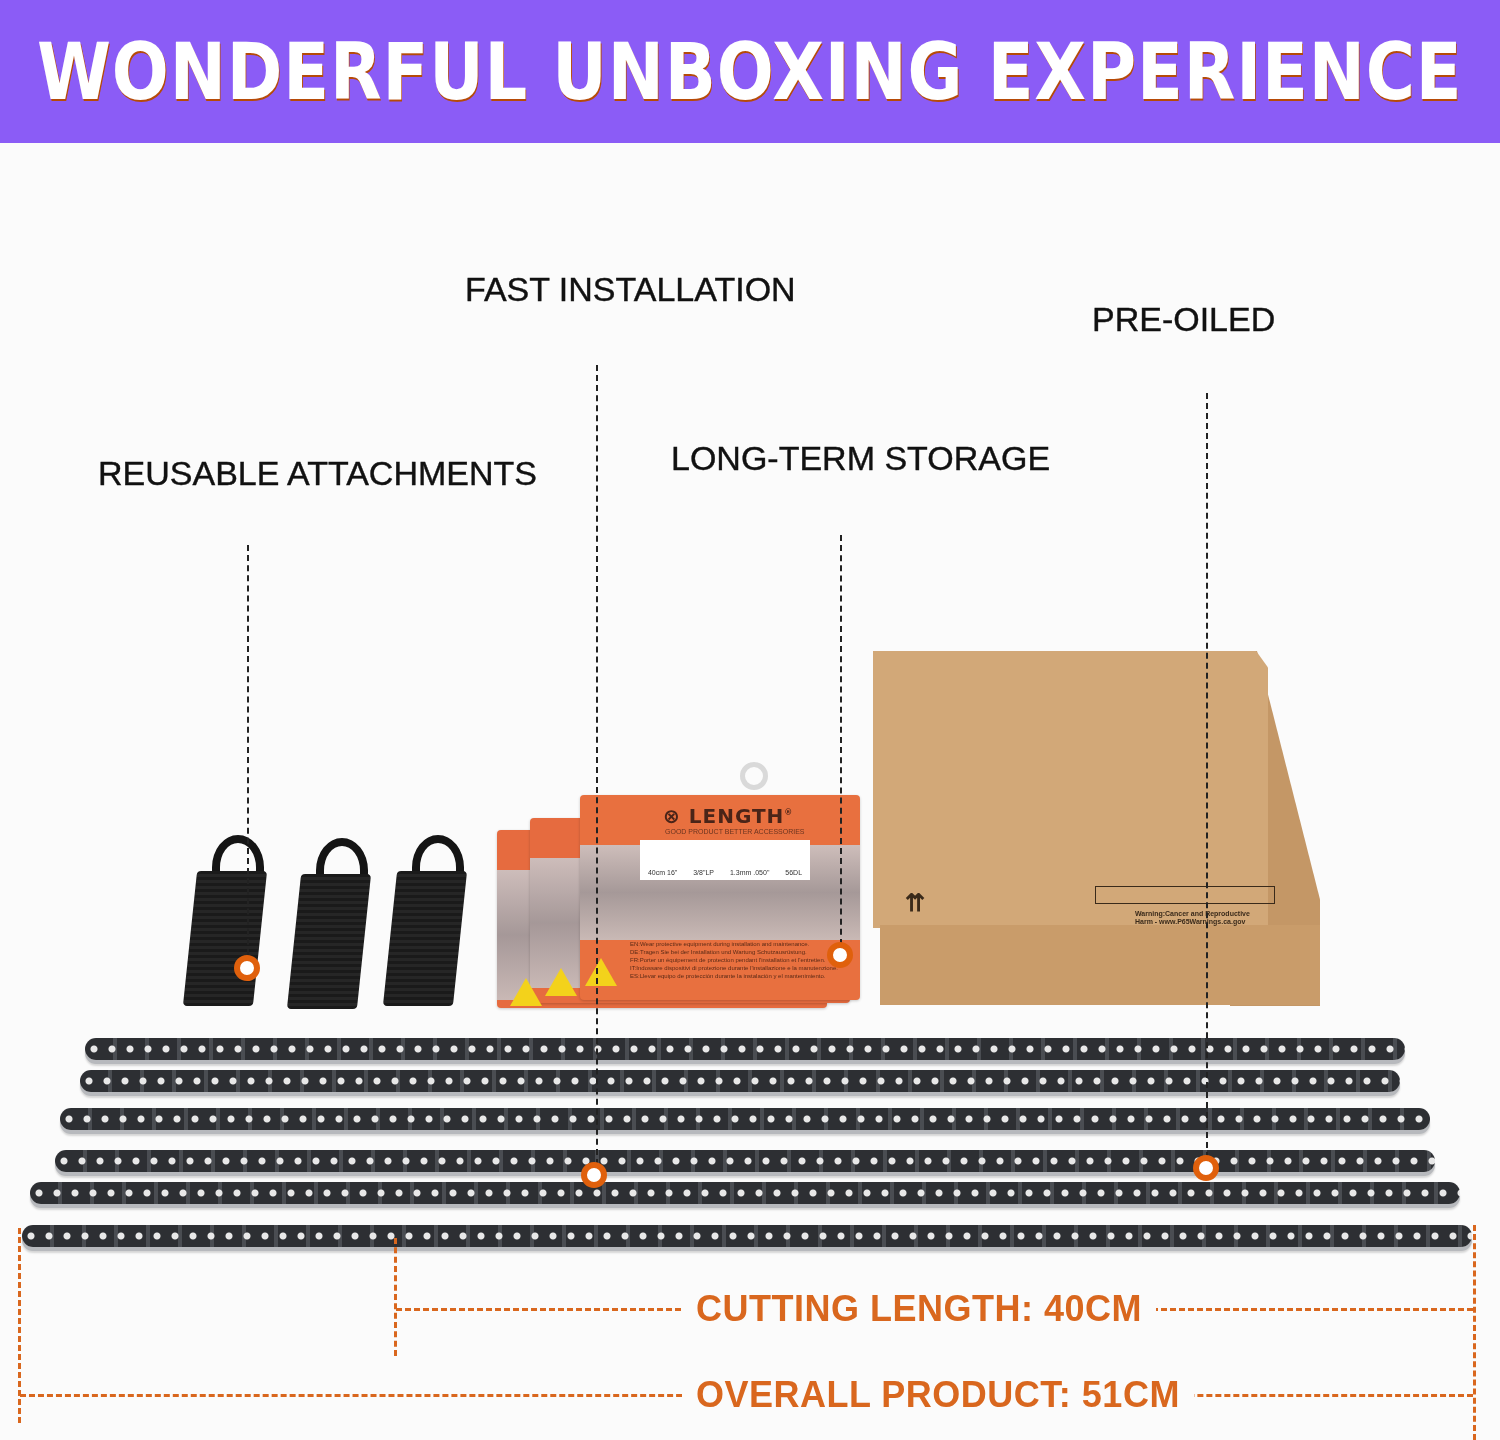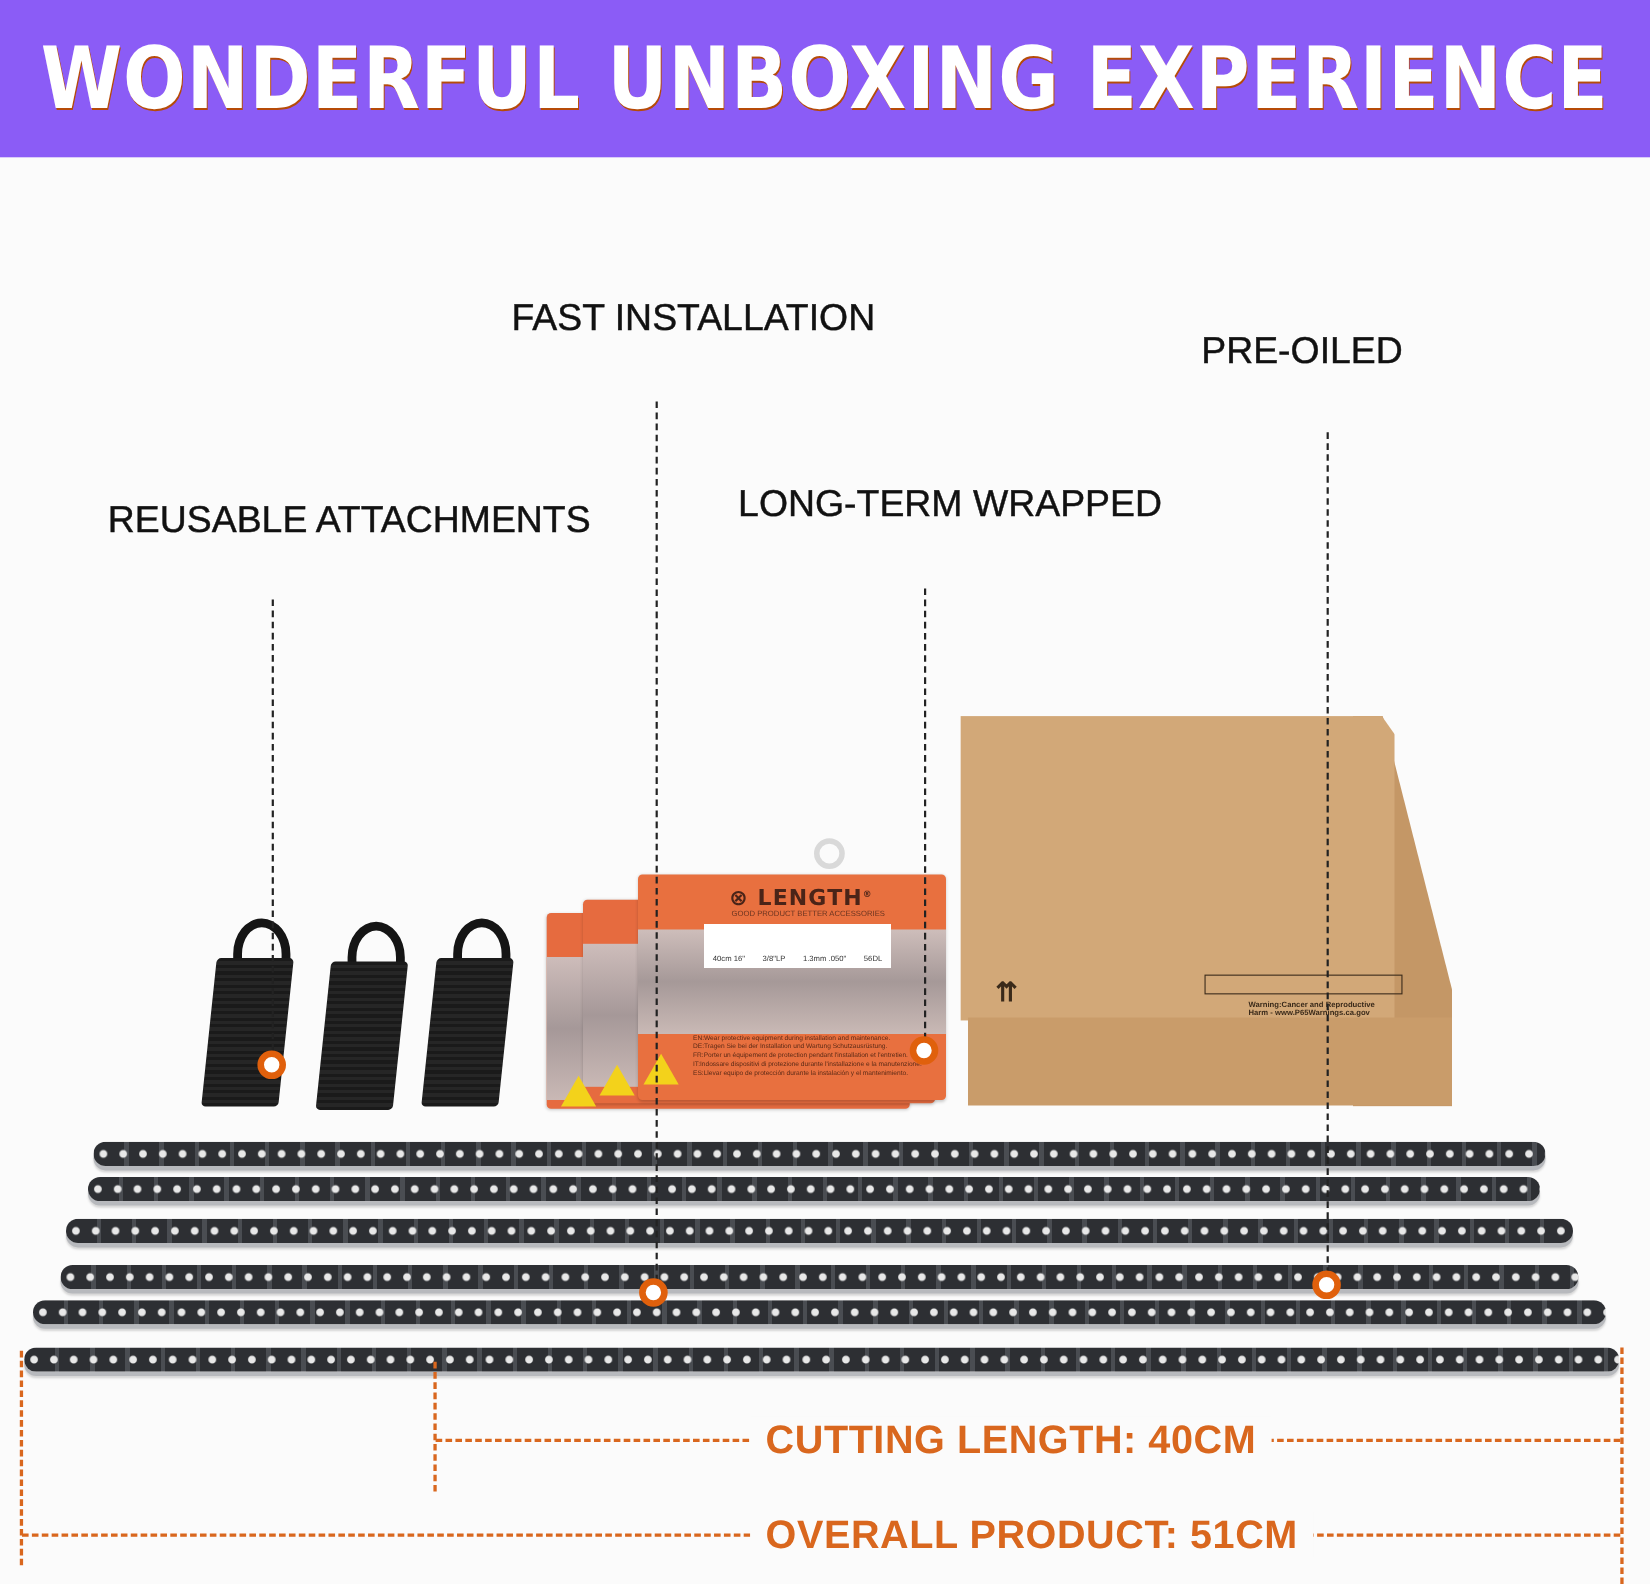--- a/index.html
+++ b/index.html
@@ -118,21 +118,21 @@
 <div class="callout" style="left:465px; top:266px;">
   <span>FAST INSTALLATION</span>
 </div>
 <div class="callout" style="left:1092px; top:296px;">
   <span>PRE-OILED</span>
 </div>
 <div class="callout" style="left:78px; top:450px;margin-left:20px;">
   <span>REUSABLE ATTACHMENTS</span>
 </div>
 <div class="callout" style="left:671px; top:435px;">
-  <span>LONG-TERM WRAPPED</span>
+  <span>LONG-TERM STORAGE</span>
 </div>
 
 <div class="strap" style="left:190px; top:835px; width:100px; height:175px;">
   <div class="loop"></div>
   <div class="band"></div>
 </div>
 <div class="strap" style="left:294px; top:838px; width:100px; height:175px;">
   <div class="loop"></div>
   <div class="band"></div>
 </div>

